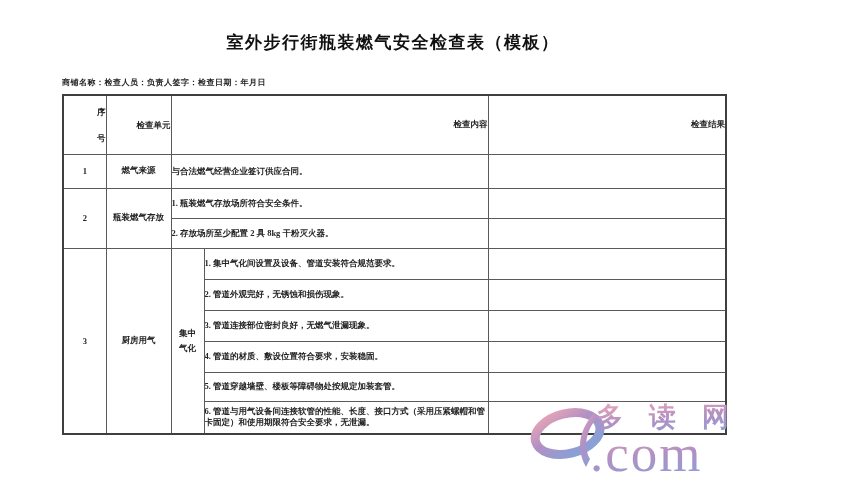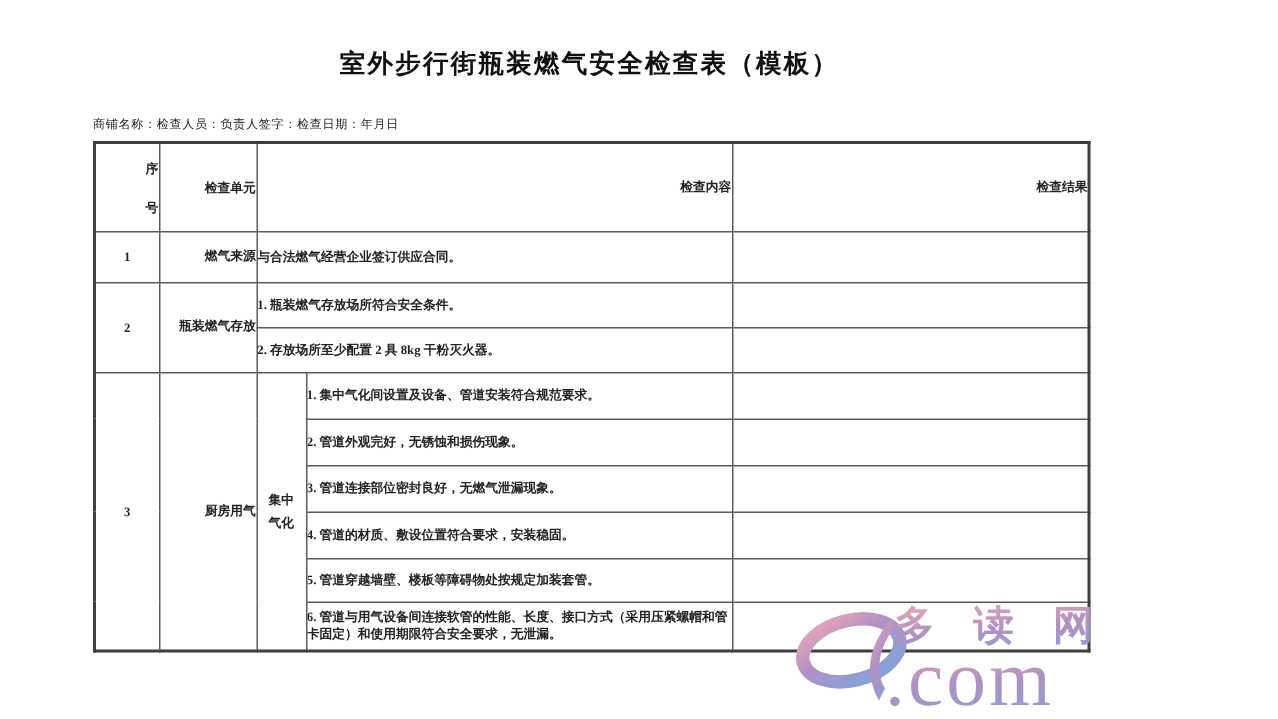--- a/index.html
+++ b/index.html
@@ -9,40 +9,40 @@
     font-family:"Liberation Serif","DejaVu Serif",serif;
     color:#1c1c1c;
   }
   .title{
     position:absolute;left:0;top:31px;width:786px;
     text-align:center;font-size:17px;font-weight:bold;letter-spacing:1.5px;
     color:#111;
   }
   .info{
     position:absolute;left:62px;top:77px;
-    font-size:8px;font-weight:400;letter-spacing:0.5px;color:#222;
+    font-size:8px;font-weight:700;letter-spacing:0.5px;color:#222;
   }
   table.sheet{
     position:absolute;left:62px;top:94px;width:663px;
     border-collapse:collapse;table-layout:fixed;
     border:2px solid #3f3f3f;
   }
   table.sheet td{
     border:1px solid #5a5a5a;
     padding:0;vertical-align:middle;
     font-size:8.5px;font-weight:600;color:#242424;
     overflow:hidden;
   }
   td.hd{font-size:12.5px;font-weight:500;text-align:right;color:#1a1a1a;}
   .vwrap{display:inline-block;line-height:26px;}
   .w1{width:14px;}
   .w3{width:40px;}
   .sub .vwrap{line-height:15px;width:19px;font-size:8.5px;}
   td.c-no{text-align:center;}
-  td.c-unit{text-align:right;}
+  td.c-unit{text-align:center;}
   td.sub{text-align:center;}
   td.c-content{padding:2px 7px;text-align:left;line-height:11px;margin-top:20px;}
   td.c-result{}
   
   .watermark{position:absolute;right:0;bottom:0;width:322px;height:80px;pointer-events:none;}
   .wm-grad{
     background:linear-gradient(175deg,#eba6b6 8%,#b190c4 52%,#8aa0d6 95%);
     -webkit-background-clip:text;background-clip:text;
     color:transparent;
   }

